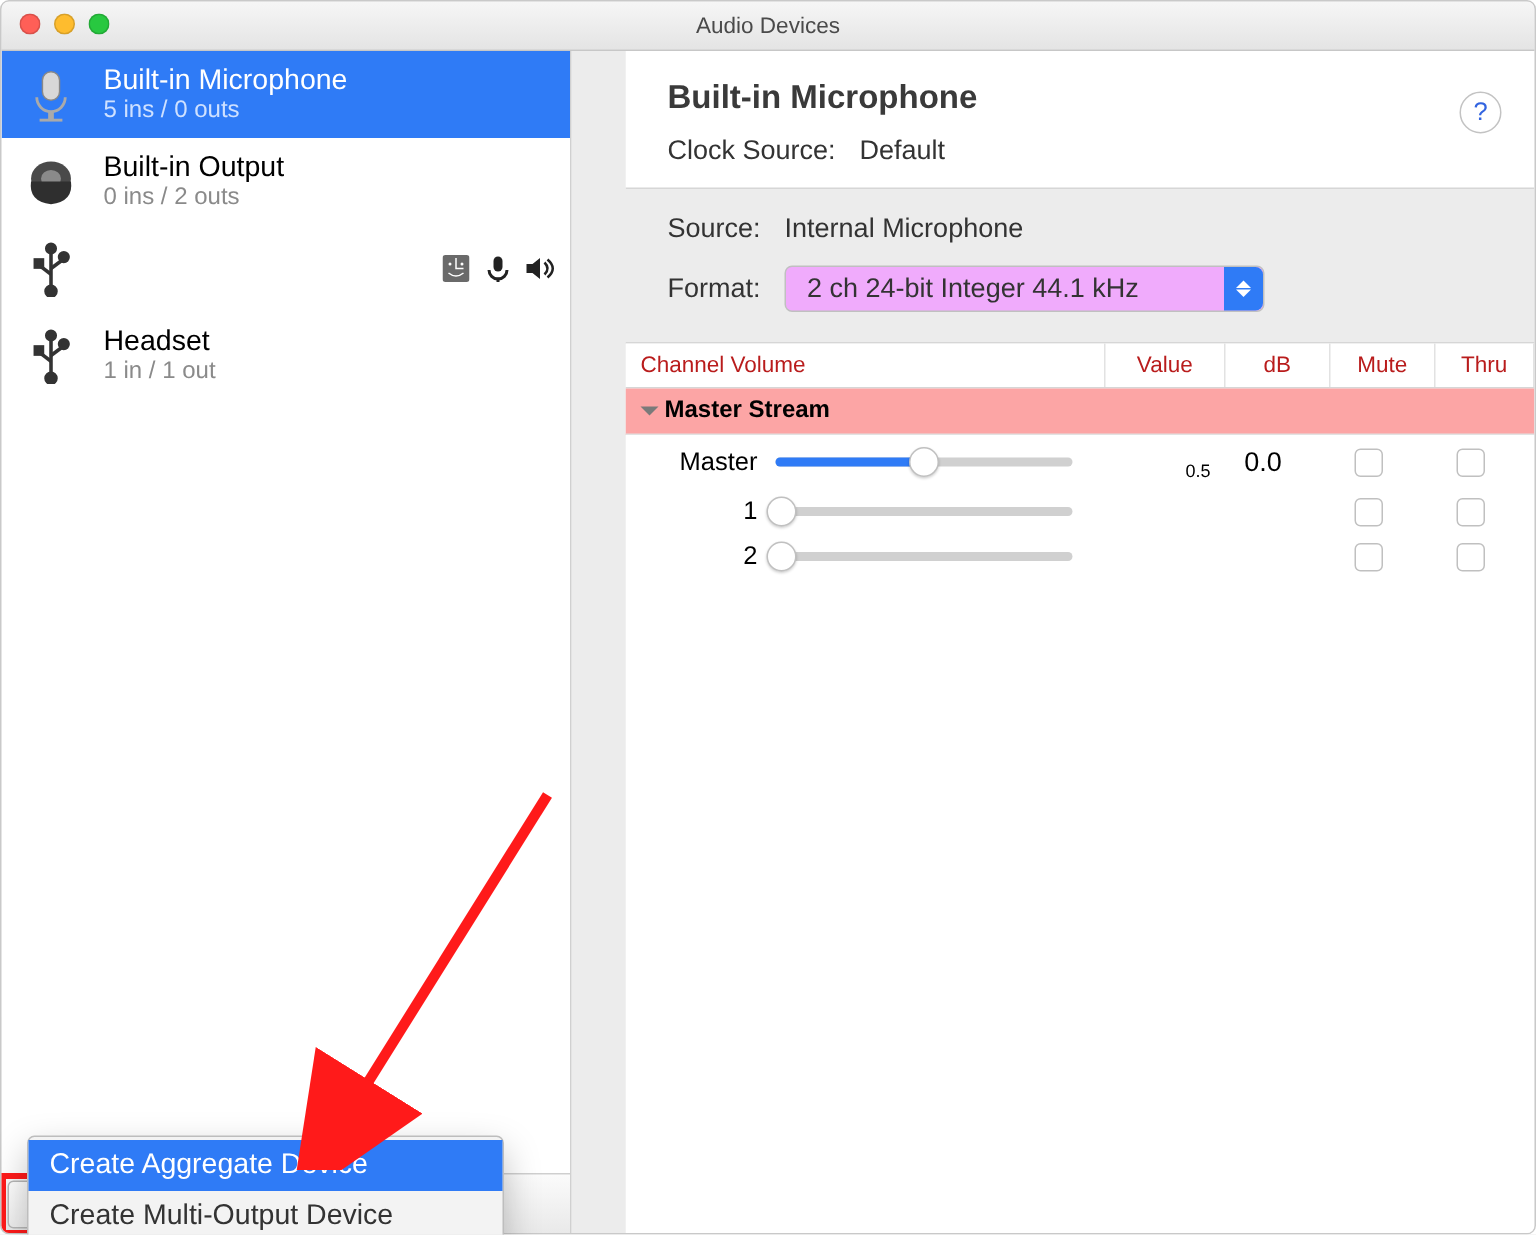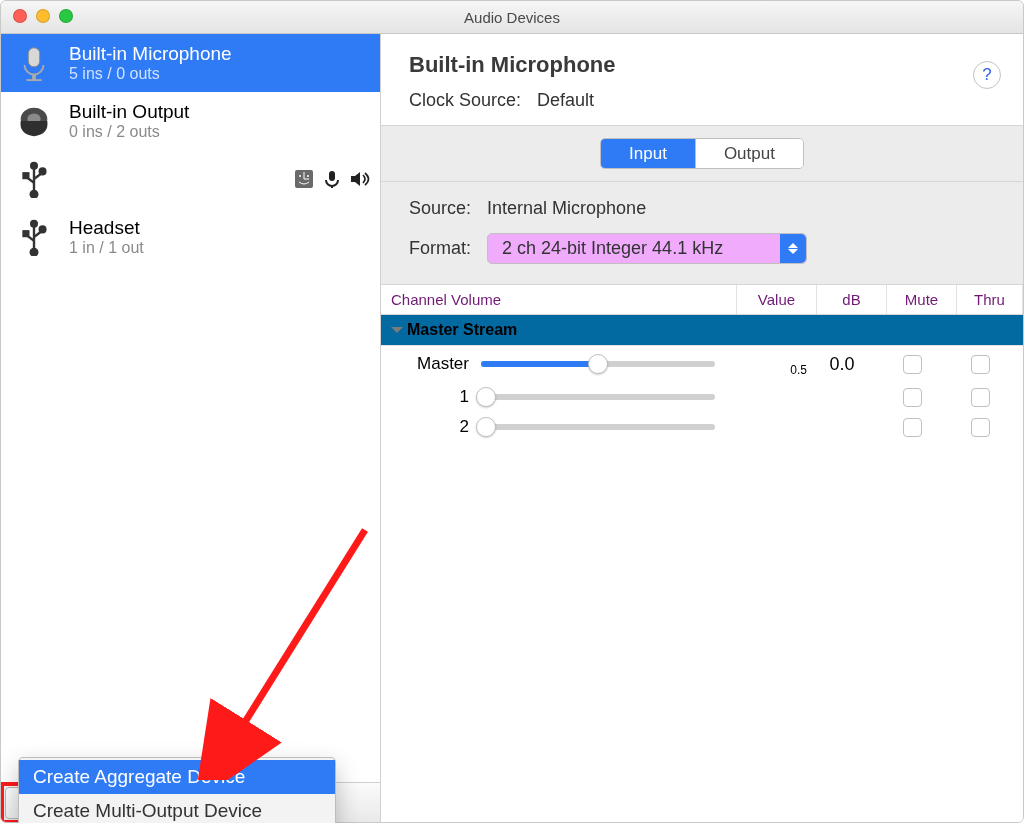--- a/index.html
+++ b/index.html
@@ -6,21 +6,21 @@
   body { background: #fff; width: 1024px; height: 823px; position: relative; overflow: hidden; }
 
   
   .window { position:absolute; inset:0; border:1px solid #c9c9c9; border-radius:6px; background:#ececec; overflow:hidden;}
   .titlebar { height:33px; background:linear-gradient(#f6f6f6,#e4e4e4); border-bottom:1px solid #c7c7c7; display:flex; align-items:center; position:relative;justify-content:flex-end;}
   .traffic { position:absolute; left:12px; top:8px; display:flex; gap:9px;}
   .tl { width:14px; height:14px; border-radius:50%; border:1px solid rgba(0,0,0,.15);}
   .tl.red{background:#ff5f57}.tl.yel{background:#febc2e}.tl.grn{background:#28c840}
   .title { margin:auto; font-size:15px; color:#4a4a4a;}
 
-  .body { display:flex; height:calc(100% - 33px);}
+  .body { display:flex; height:calc(100% - 33px);gap:36px;}
 
   
   .sidebar { width:380px; background:#fff; border-right:1px solid #d0d0d0; display:flex; flex-direction:column;}
   .devlist { flex:1; overflow:auto;}
   .dev { display:flex; align-items:center; padding:8px 10px 8px 12px; gap:14px; }
   .dev.selected { background:#2f7bf6; color:#fff;}
   .dev .txt .name{font-size:19px;}
   .dev .txt .io{font-size:16px; color:#8a8a8a;}
   .dev.selected .txt .io{color:#cfe1ff;}
   .dev .ico{width:42px;height:42px;display:flex;align-items:center;justify-content:center;}
@@ -52,28 +52,28 @@
   .panel .row{margin-bottom:14px;}
   .panel .row:last-child{margin-bottom:0;}
 
   .popup{position:relative; background:#f0abfc; border:1px solid #c0c0c0; border-radius:5px; padding:4px 34px 4px 14px; font-size:18px; min-width:320px;}
   .popup .arrows{position:absolute; right:0; top:0; bottom:0; width:26px; background:#2f7bf6; border-radius:0 5px 5px 0; display:flex; flex-direction:column; align-items:center; justify-content:center; gap:1px;}
   .popup .arrows::before{content:""; border:5px solid transparent; border-bottom-color:#fff; margin-top:-3px;}
   .popup .arrows::after{content:""; border:5px solid transparent; border-top-color:#fff; margin-bottom:-3px;}
 
   
   .grid{flex:1; background:#fff;}
-  .ghead{display:flex; border-bottom:1px solid #d6d6d6; font-size:15px; color:#701a75;}
+  .ghead{display:flex; border-bottom:1px solid #d6d6d6; font-size:15px; color:#b91c1c;}
   .ghead div{padding:6px 10px; border-right:1px solid #e2e2e2;}
   .col-name{flex:1;}
   .col-val{width:80px;text-align:center;}
   .col-db{width:70px;text-align:center;}
   .col-mute{width:70px;text-align:center;}
   .col-thru{width:66px;text-align:center;}
-  .gsection{background:#0369a1; border-bottom:1px solid #e2e2e2; padding:6px 10px; font-size:16px; font-weight:600; display:flex; align-items:center; gap:4px;}
+  .gsection{background:#fca5a5; border-bottom:1px solid #e2e2e2; padding:6px 10px; font-size:16px; font-weight:600; display:flex; align-items:center; gap:4px;}
   .tri{display:inline-block; width:0;height:0;border:6px solid transparent;border-top-color:#7a7a7a; transform:translateY(3px);}
   .grow{display:flex; align-items:center; padding:5px 10px;}
   .grow .lbl{width:90px; text-align:right; padding-right:12px; font-size:17px;}
   .slider{flex:1; height:6px; background:#d0d0d0; border-radius:3px; position:relative; margin-right:12px;}
   .slider .fill{position:absolute;left:0;top:0;bottom:0;background:#2f7bf6;border-radius:3px;}
   .slider .thumb{position:absolute; top:-7px; width:20px;height:20px;background:#fff;border:1px solid #c0c0c0;border-radius:50%; box-shadow:0 1px 2px rgba(0,0,0,.2); transform:translateX(-50%);}
   .grow .v{width:80px;text-align:right;font-size:12px;margin-top:12px;}
   .grow .d{width:70px;text-align:center;font-size:18px;}
   .cb{width:19px;height:19px;border:1px solid #c0c0c0;border-radius:4px;background:#fff;margin:auto;}
   .grow .m{width:70px;display:flex;}
@@ -224,26 +224,20 @@
 
     <div class="main">
       <div class="header">
         <h1>Built-in Microphone</h1>
         <div class="row">
           <span>Clock Source:</span>
           <span>Default</span>
         </div>
       </div>
 
-      <div class="segwrap">
-        <div class="seg">
-          <div class="active">Input</div>
-          <div>Output</div>
-        </div>
-      </div>
 
       <div class="panel">
         <div class="row">
           <span>Source:</span>
           <span>Internal Microphone</span>
         </div>
         <div class="row">
           <span>Format:</span>
           <div class="popup">
             <span>2 ch 24-bit Integer 44.1 kHz</span>

